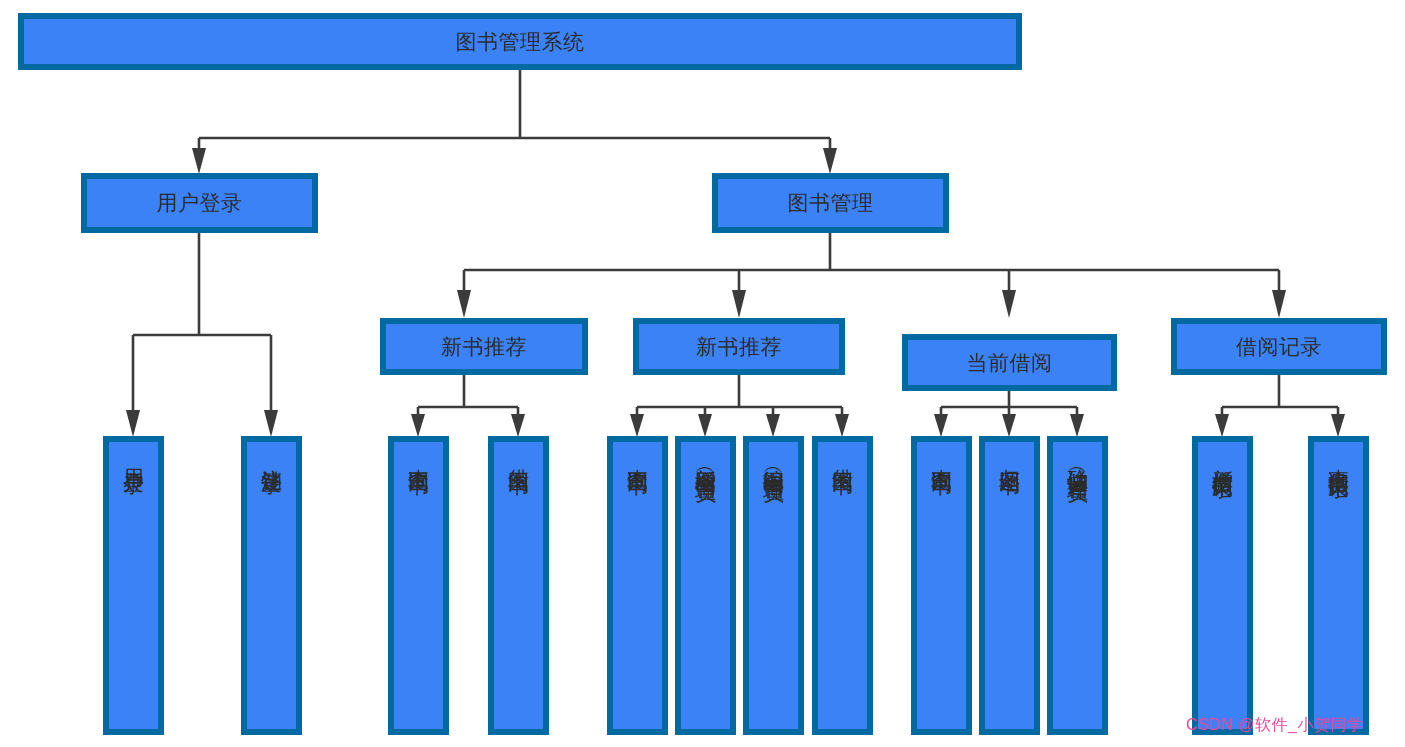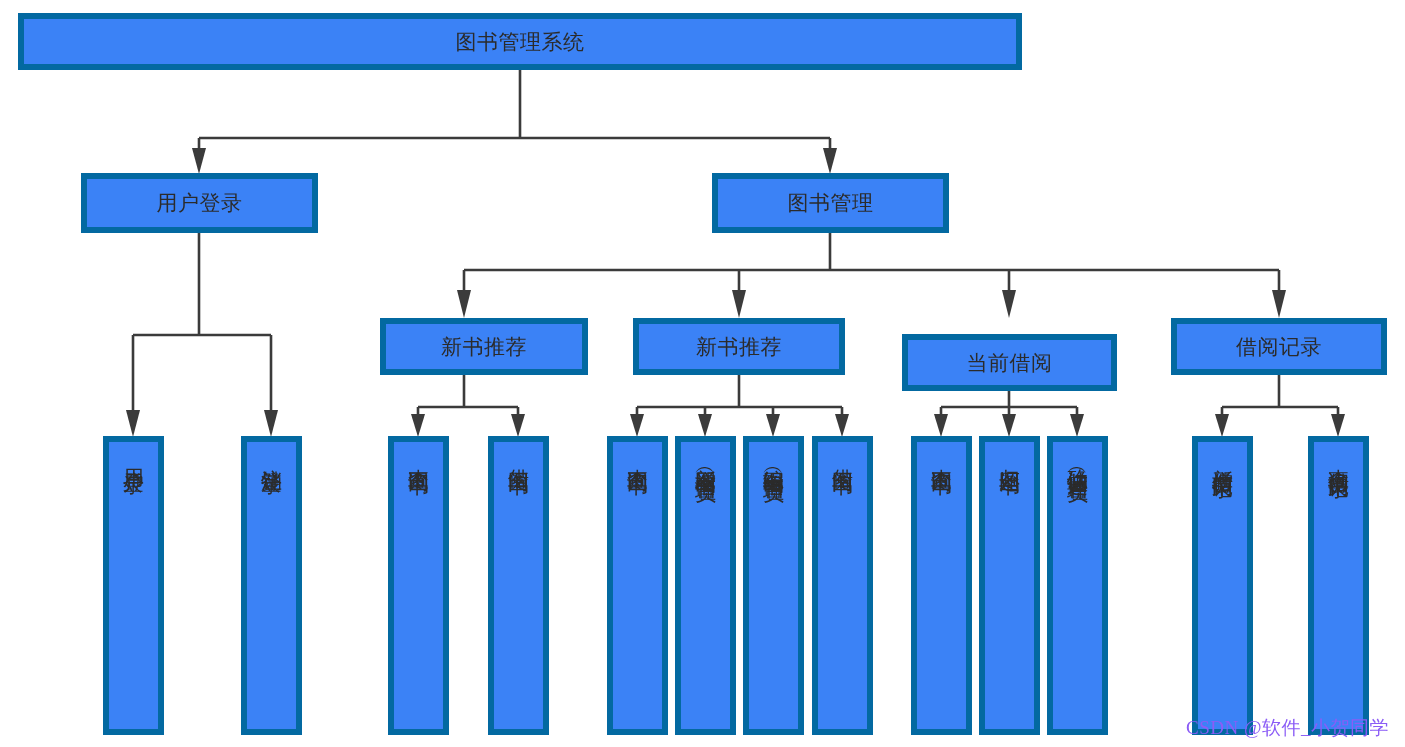--- a/index.html
+++ b/index.html
@@ -56,26 +56,26 @@
     font-size: 21px;
     line-height: 1.34;
     letter-spacing: 2px;
     white-space: normal;
     text-align: start;
   }
   .watermark {
     position: absolute;
     left: 1186px;
     top: 715px;
-    font-size: 19px;
-    color: #8b5cf6;
+    font-size: 16px;
+    color: #ec4899;
     letter-spacing: 0.5px;
     white-space: nowrap;
     z-index: 3;
-    font-family: Liberation Serif, serif;
+    font-family: Liberation Sans, sans-serif;
   }
 </style>
 </head>
 <body>
 
 <div id="canvas">
 
   <svg class="wires" viewBox="0 0 1405 747" xmlns="http://www.w3.org/2000/svg">
     <defs>
       <marker id="arrow" markerWidth="12" markerHeight="14" refX="2" refY="7" orient="auto" markerUnits="userSpaceOnUse">

